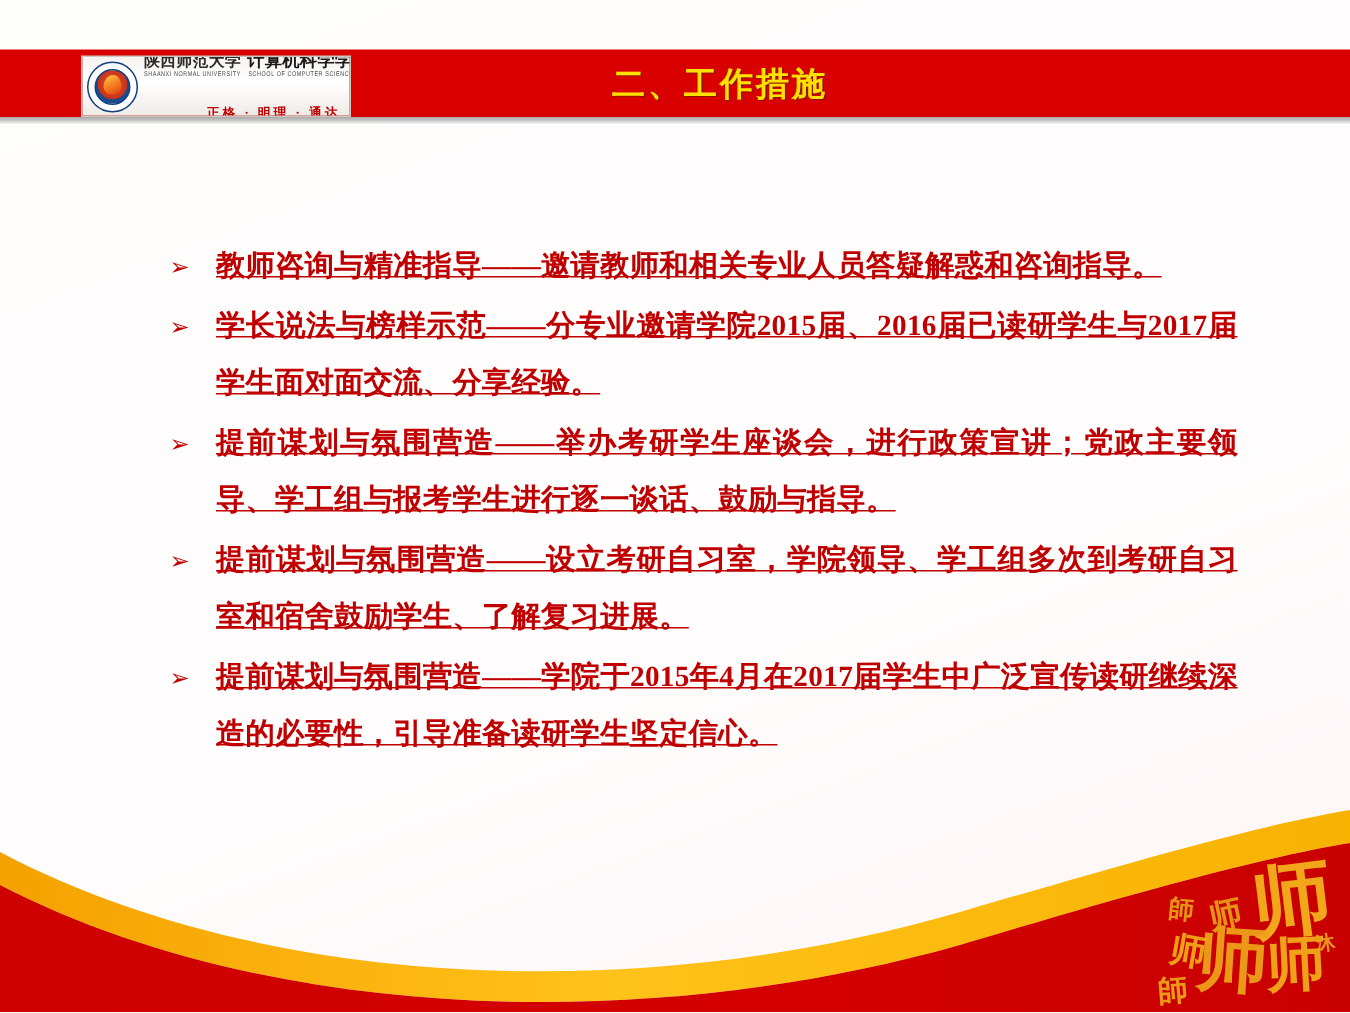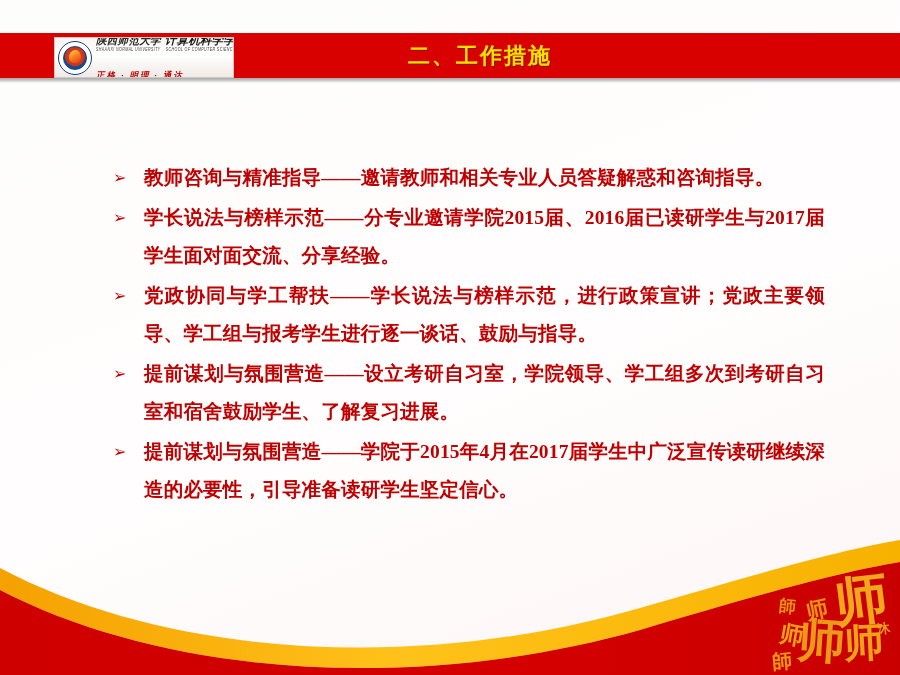--- a/index.html
+++ b/index.html
@@ -57,21 +57,20 @@
     left: 54px;
     top: 37px;
     width: 180px;
     height: 41px;
     background: linear-gradient(to bottom, #f7f5f3 0%, #ffffff 45%, #efeae6 100%);
     border: 1px solid #cfc8c2;
     box-sizing: border-box;
     display: flex;
     align-items: center;
     overflow: hidden;
-    font-style: italic;
   }
   .logo-seal {
     flex: 0 0 auto;
     width: 34px;
     height: 34px;
     margin-left: 3px;
     position: relative;
   }
   .logo-seal .ring-out {
     position: absolute; inset: 0;
@@ -129,20 +128,21 @@
   .logo-en {
     font-size: 3.6px;
     color: #4a4a4a;
     letter-spacing: .4px;
     font-family: "Liberation Sans", sans-serif;
     transform: scaleY(1.25);
     transform-origin: left top;
   }
   .logo-motto {
     margin-top: 19px;
+    text-align: right;
     font-size: 8.5px;
     color: #c00000;
     font-weight: bold;
     letter-spacing: 2px;
     white-space: nowrap;
     font-family: "Liberation Serif", "DejaVu Serif", serif;
     padding-right: 4px;
   }
 
   
@@ -170,20 +170,21 @@
     line-height: 38px;
     font-family: "DejaVu Sans", sans-serif;
   }
   .bullet-text {
     flex: 1 1 auto;
     min-width: 0;
     color: #c00000;
     letter-spacing: .2px;
     text-align: justify;
     text-justify: inter-ideograph;
+    text-decoration: underline;
   }
 
   
   .bottom-deco {
     position: absolute;
     left: 0;
     bottom: 0;
     width: 900px;
     height: 135px;
     overflow: hidden;
@@ -250,21 +251,21 @@
       <span class="bullet-text">教师咨询与精准指导——邀请教师和相关专业人员答疑解惑和咨询指导。</span>
     </div>
 
     <div class="bullet-item">
       <span class="bullet-marker">➢</span>
       <span class="bullet-text">学长说法与榜样示范——分专业邀请学院2015届、2016届已读研学生与2017届学生面对面交流、分享经验。</span>
     </div>
 
     <div class="bullet-item">
       <span class="bullet-marker">➢</span>
-      <span class="bullet-text">党政协同与学工帮扶——学长说法与榜样示范，进行政策宣讲；党政主要领导、学工组与报考学生进行逐一谈话、鼓励与指导。</span>
+      <span class="bullet-text">提前谋划与氛围营造——举办考研学生座谈会，进行政策宣讲；党政主要领导、学工组与报考学生进行逐一谈话、鼓励与指导。</span>
     </div>
 
     <div class="bullet-item">
       <span class="bullet-marker">➢</span>
       <span class="bullet-text">提前谋划与氛围营造——设立考研自习室，学院领导、学工组多次到考研自习室和宿舍鼓励学生、了解复习进展。</span>
     </div>
 
     <div class="bullet-item">
       <span class="bullet-marker">➢</span>
       <span class="bullet-text">提前谋划与氛围营造——学院于2015年4月在2017届学生中广泛宣传读研继续深造的必要性，引导准备读研学生坚定信心。</span>

